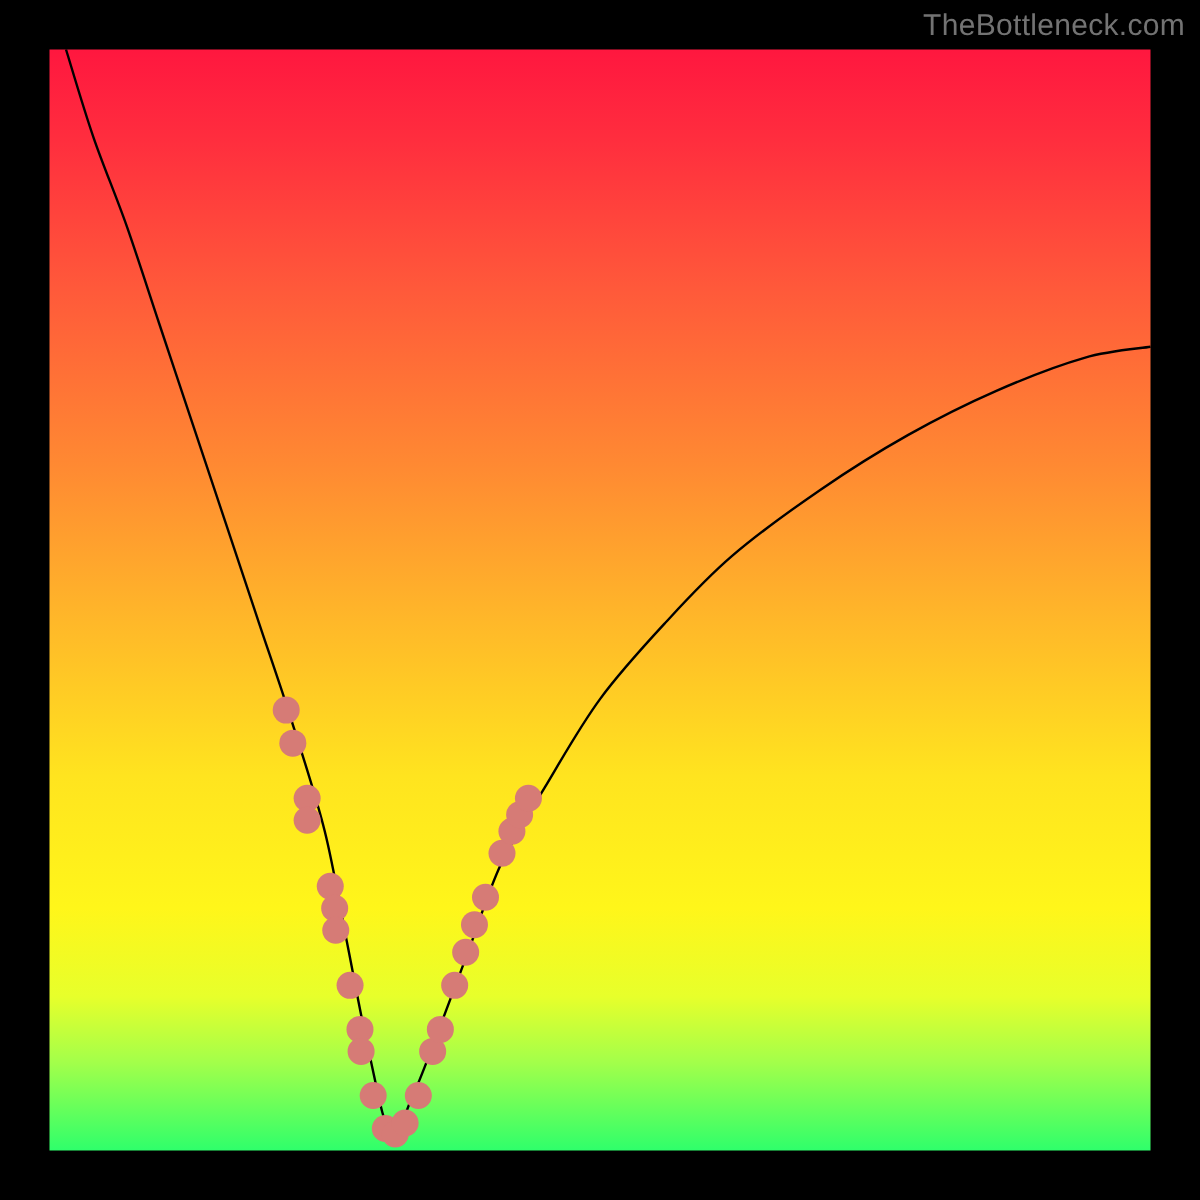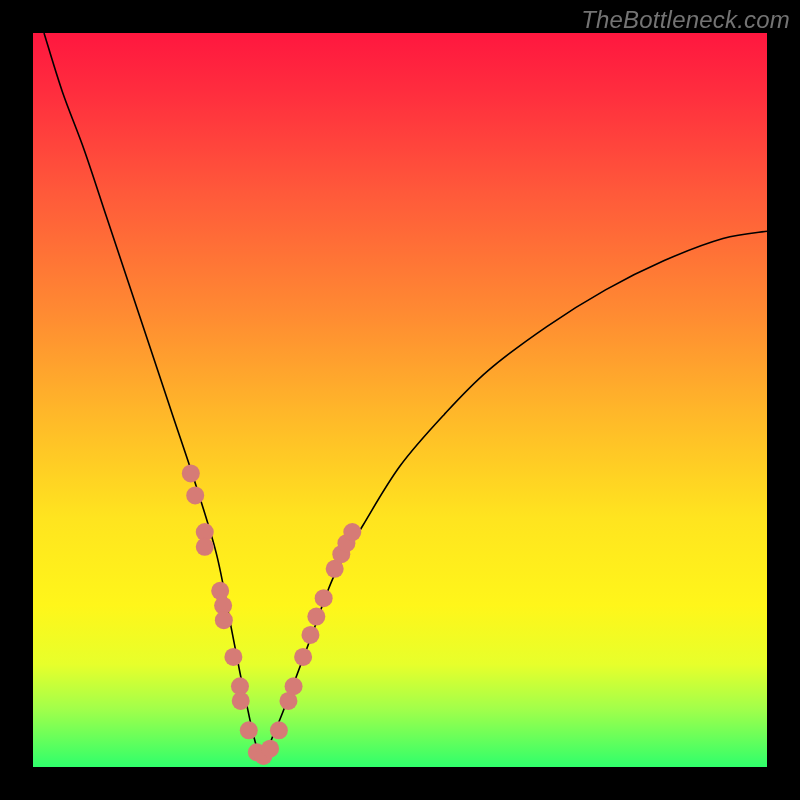--- a/index.html
+++ b/index.html
@@ -37,25 +37,24 @@
       #e7ff2b 86%,
       #a3ff4a 92%,
       #2fff6b 100%
     );
   }
   .watermark {
     position: absolute;
     top: 6px;
     right: 10px;
     color: #737373;
-    font-size: 24px;
+    font-size: 20px;
     font-weight: 400;
     letter-spacing: 0.2px;
     user-select: none;
-    font-style: italic;
   }
   svg.curve {
     position: absolute;
     left: 0;
     top: 0;
     width: 734px;
     height: 734px;
     overflow: visible;
   }
   .curve path {

